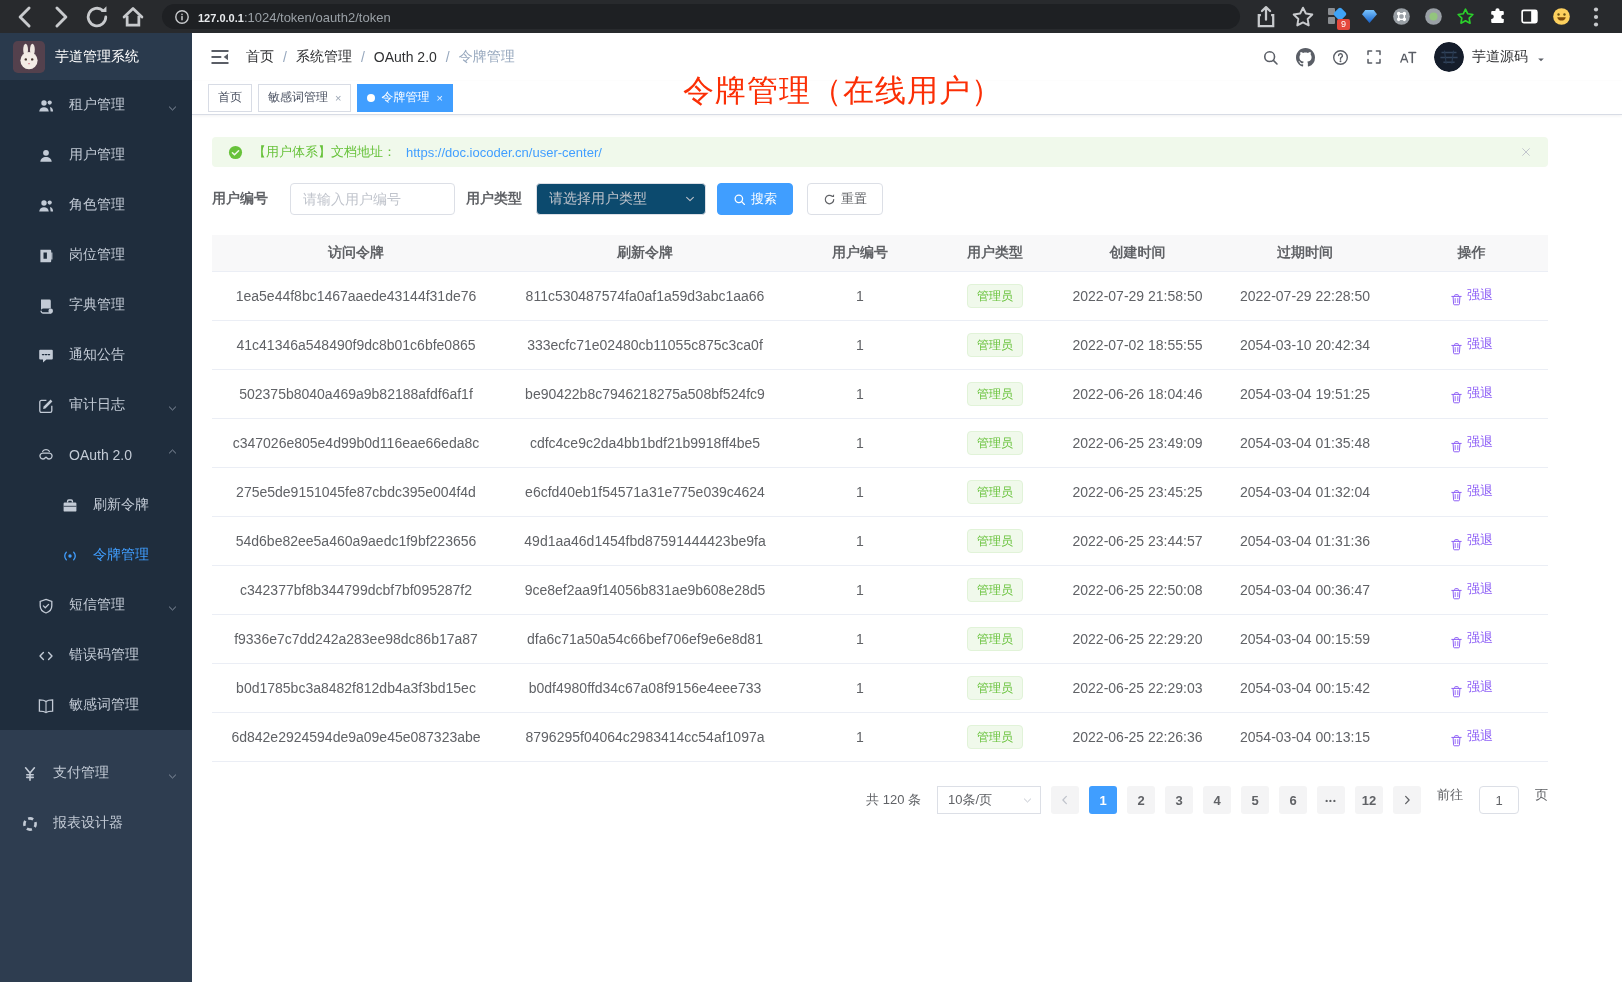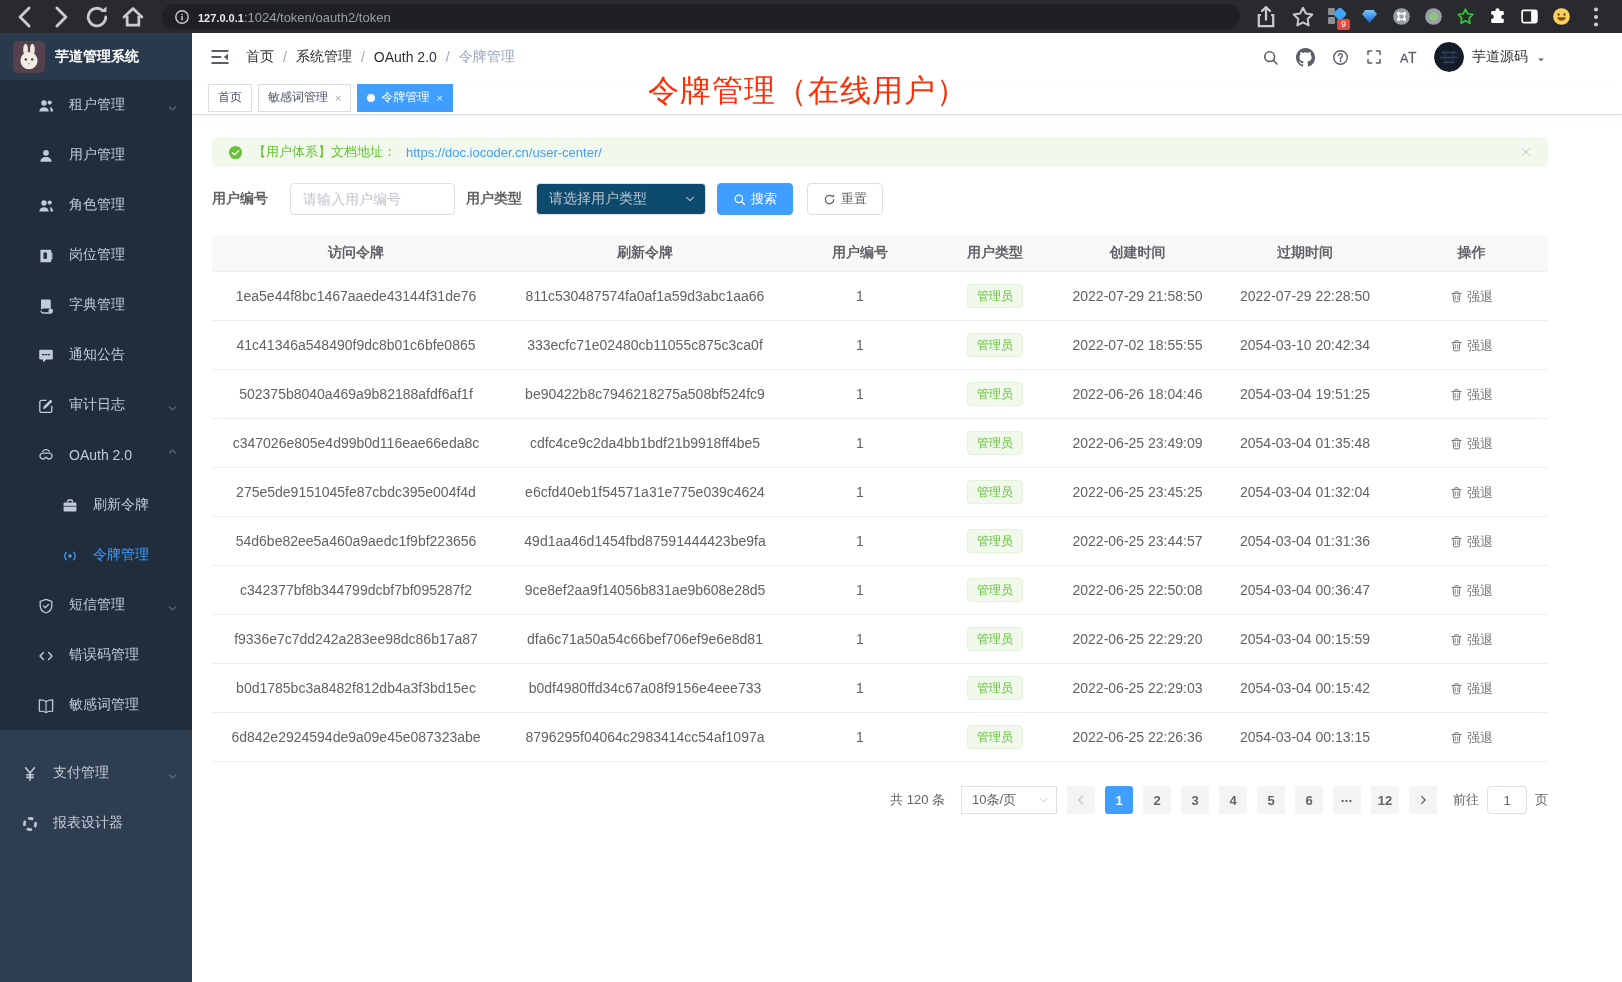--- a/index.html
+++ b/index.html
@@ -19,21 +19,21 @@
   .ext-tm .sq1,.ext-tm .sq2{position:absolute;left:0;width:7px;height:7px;background:#8b8e92;border-radius:1px}
   .ext-tm .sq1{top:1px}.ext-tm .sq2{top:10px}
   .ext-tm .dia{position:absolute;left:7px;top:2px;width:10px;height:10px;background:#3fa3f6;transform:rotate(45deg);border-radius:2px}
   .ext-badge{position:absolute;right:-3px;bottom:-4px;background:#e5483d;color:#fff;font-size:9px;line-height:11px;min-width:11px;text-align:center;border-radius:2px;padding:0 1px}
   .ext-gem{width:15px;height:13px;background:linear-gradient(#79c4ff,#1661c9);clip-path:polygon(50% 100%,0 32%,22% 0,78% 0,100% 32%)}
 
   
   .app{display:flex;height:949px}
   .sidebar{width:192px;background:#1f2d3d;display:flex;flex-direction:column;flex-shrink:0}
   .logo-bar{height:47px;background:#2a3a4d;display:flex;align-items:center;padding-left:13px;gap:10px;flex-shrink:0}
-  .logo-title{color:#fff;font-size:14px;font-weight:700}
+  .logo-title{color:#fff;font-size:14px;font-weight:400}
   .menu{flex-shrink:0}
   .menu-light{background:#2e3d50;flex:1;padding-top:18px}
   .mi{height:50px;display:flex;align-items:center;color:#c3cbd6;font-size:14px;position:relative;cursor:pointer}
   .mi.l1{padding-left:38px}
   .mi.l2{padding-left:62px}
   .menu-light .mi{padding-left:22px}
   .mi .mi-ic{width:16px;height:16px;margin-right:15px;flex-shrink:0}
   .mi.active{color:#409eff}
   .mi .chev{position:absolute;right:14px;width:11px;height:11px;color:#8d97a5}
   .mi .chev.up{transform:rotate(180deg)}
@@ -52,21 +52,21 @@
   .uname{font-size:14px;color:#303133}
   .caret{width:10px;height:10px;color:#5a5e66;margin-top:6px}
 
   .tabbar{height:33px;display:flex;align-items:center;gap:6px;padding:0 16px;border-bottom:1px solid #d8dce5;box-shadow:0 1px 3px rgba(0,21,41,.06)}
   .tab{height:26px;display:flex;align-items:center;gap:6px;padding:0 9px;border:1px solid #d8dce5;background:#fff;font-size:12px;color:#495060;cursor:pointer}
   .tab .dot{width:8px;height:8px;border-radius:50%;background:#fff}
   .tab .tx{font-size:11px;color:#9aa4b2;margin-left:1px}
   .tab.active{background:#409eff;border-color:#409eff;color:#fff}
   .tab.active .tx{color:#e8f2ff}
 
-  .annotation{position:absolute;left:456px;top:37px;font-size:31px;font-weight:500;letter-spacing:1px;z-index:6;white-space:nowrap}
+  .annotation{position:absolute;left:491px;top:37px;font-size:31px;font-weight:500;letter-spacing:1px;z-index:6;white-space:nowrap}
 
   .content{padding:22px 0 0 20px}
   .alert{width:1304px;height:30px;background:#f0f9eb;border-radius:4px;display:flex;align-items:center;padding:0 16px;gap:10px}
   .alert .atext{color:#67c23a;font-size:13px;font-weight:500}
   .alert .alink{color:#409eff;font-size:13px;cursor:pointer}
   .alert .aclose{margin-left:auto;width:12px;height:12px;color:#c0c4cc;cursor:pointer}
 
   .filters{display:flex;align-items:center;margin-top:16px;height:32px}
   .flabel{font-size:14px;font-weight:700;color:#606266}
   .fl1{margin-right:22px}.fl2{margin-left:11px;margin-right:14px}
@@ -82,33 +82,33 @@
   .btn-plain{background:#fff;color:#606266;border:1px solid #dcdfe6;margin-left:14px}
 
   
   .table{margin-top:20px;width:1336px;font-size:14px;color:#606266}
   .thead{display:flex;height:36px;align-items:center;background:#f8f8f9;border-bottom:1px solid #ebeef5}
   .th{font-weight:700;text-align:center;color:#606266}
   .tr{display:flex;height:48px;align-items:center;border-bottom:1px solid #ebeef5;background:#fff}
   .td{text-align:center}
   .c0{width:288px}.c1{width:290px}.c2{width:140px}.c3{width:130px}.c4{width:155px}.c5{width:180px}.c6{width:153px}
   .tag{display:inline-block;background:#f0f9eb;border:1px solid #e1f3d8;color:#67c23a;font-size:12px;line-height:22px;padding:0 9px;border-radius:4px}
-  .act{display:inline-flex;align-items:flex-start;gap:4px;color:#737373;font-size:13px;cursor:pointer}
+  .act{display:inline-flex;align-items:flex-end;gap:4px;color:#8b5cf6;font-size:13px;cursor:pointer}
   .act .aic{width:13px;height:13px}
 
   
   .pager{width:1336px;display:flex;justify-content:flex-end;align-items:center;gap:10px;margin-top:24px;font-size:13px;color:#606266}
   .ptotal{margin-right:6px}
-  .psize{width:96px;height:28px;border:1px solid #dcdfe6;border-radius:0;display:flex;align-items:center;padding:0 24px 0 10px;position:relative;color:#606266;cursor:pointer;box-sizing:border-box}
+  .psize{width:104px;height:28px;border:1px solid #dcdfe6;border-radius:0;display:flex;align-items:center;padding:0 24px 0 10px;position:relative;color:#606266;cursor:pointer;box-sizing:border-box}
   .psize .selcaret{position:absolute;right:7px;width:11px;height:11px;color:#c0c4cc}
   .pgbtn{min-width:28px;height:28px;background:#f4f4f5;border-radius:3px;display:flex;align-items:center;justify-content:center;font-weight:600;color:#606266;cursor:pointer;padding:0 2px;box-sizing:border-box}
   .pgbtn.active{background:#409eff;color:#fff}
   .pgbtn .pic{width:12px;height:12px}
   .pgbtn.prev{color:#c0c4cc}
-  .goto{display:flex;align-items:center;gap:8px;margin-left:6px}
+  .goto{display:flex;gap:16px;margin-left:6px}
   .ginput{width:40px;height:28px;border:1px solid #dcdfe6;border-radius:4px;text-align:center;font-size:13px;color:#606266;outline:none;box-sizing:border-box;font-family:"Liberation Sans","DejaVu Sans",sans-serif}
 </style>
 </head>
 <body>
 
 <div class="bbar">
   <span class="navic">
       <svg viewBox="0 0 16 16" style="width:100%;height:100%">
         <path d="M10.5 2.5L5 8l5.5 5.5" fill="none" stroke="currentColor" stroke-width="1.8" stroke-linecap="round" stroke-linejoin="round"></path>
       </svg>

